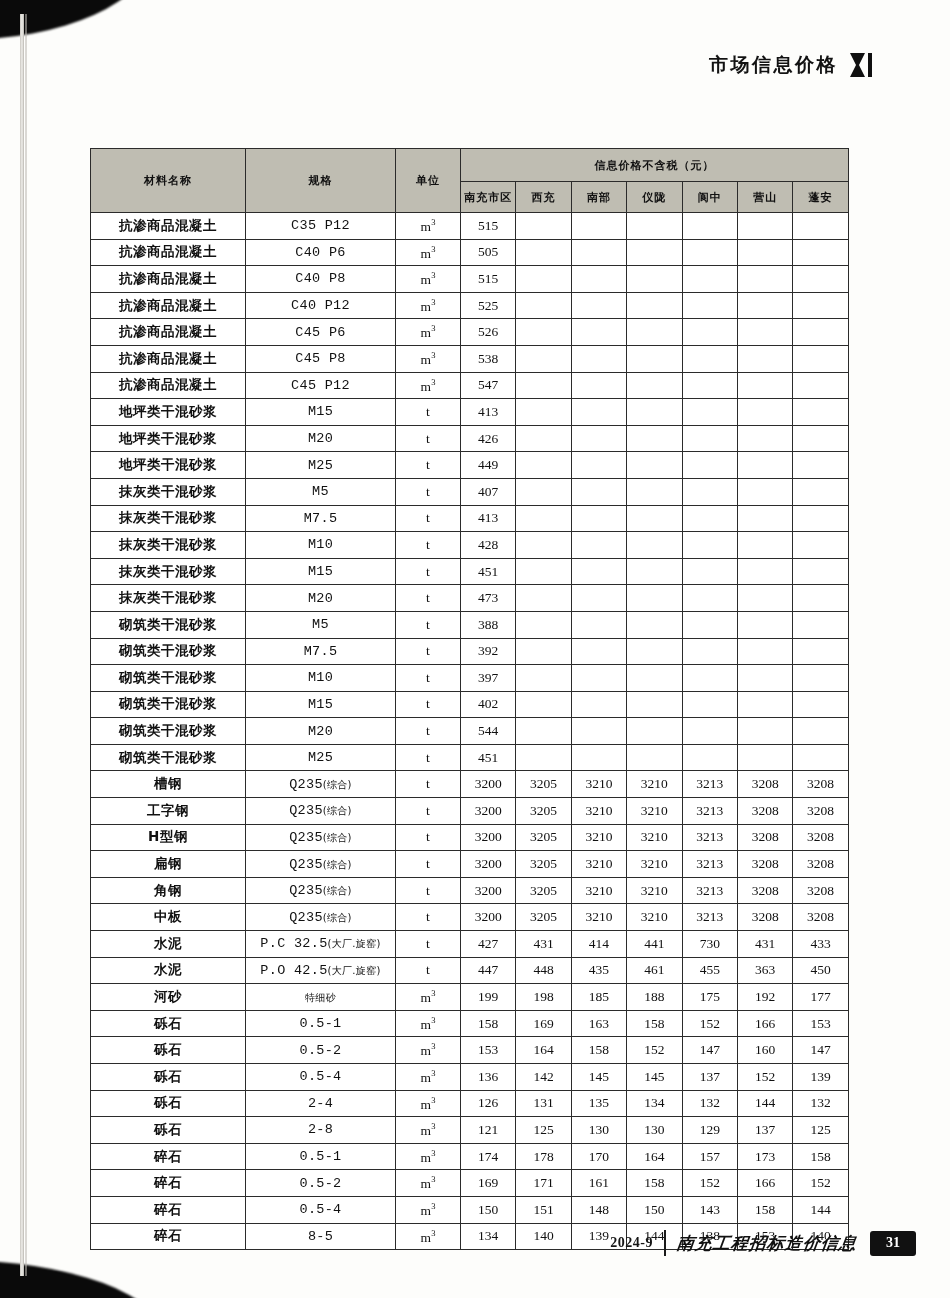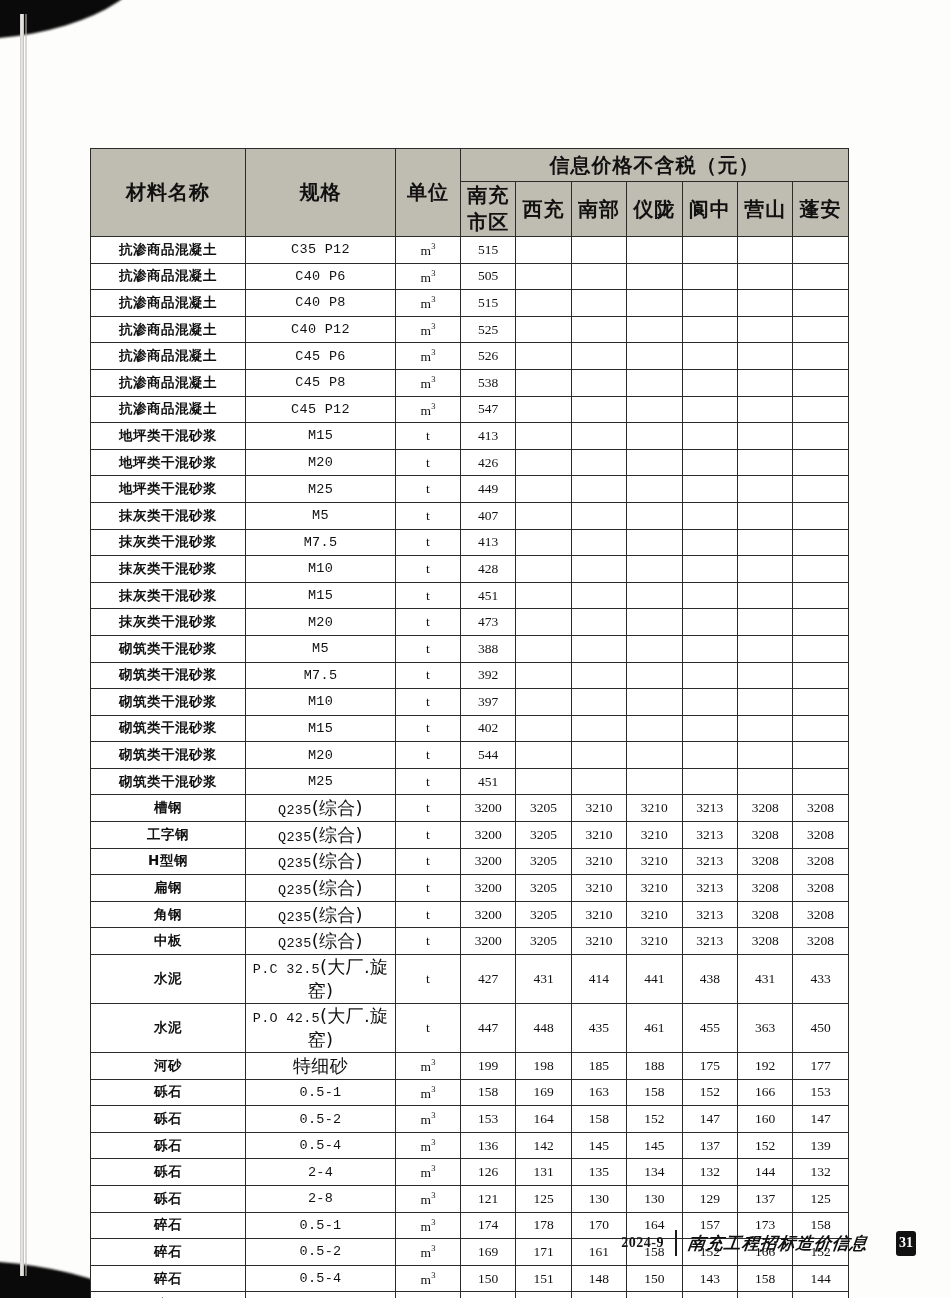--- a/index.html
+++ b/index.html
@@ -71,21 +71,21 @@
   table.price th,table.price td{
     border:1px solid #2b2b2b;
     text-align:center;vertical-align:middle;
     color:#111;
     padding:0;
   }
   table.price thead th{
     background:#bfbdb2;
     font-family:"DejaVu Sans","Liberation Sans",sans-serif;
     font-weight:bold;
-    font-size:20px;
+    font-size:11px;
     letter-spacing:1px;
   }
   th.h-name{height:62px;font-size:16px;}
   th.h-spec{height:62px;font-size:16px;margin-top:16px;}
   th.h-unit{height:62px;font-size:16px;}
   th.h-group{height:32px;font-size:17px;letter-spacing:1.5px;}
   th.h-region{height:30px;font-size:14px;letter-spacing:0px;}
 
   table.price tbody td{
     background:#ffffff;
@@ -94,21 +94,21 @@
   }
   td.c-name{
     font-family:"DejaVu Sans","Liberation Sans",sans-serif;
     font-size:14px;font-weight:600;letter-spacing:.5px;color:#141414;
   }
   td.c-spec{
     font-family:"Liberation Mono","DejaVu Sans Mono",monospace;
     font-size:13px;letter-spacing:.3px;
   }
   td.c-spec .cjk{
-    font-family:"DejaVu Sans","Liberation Sans",sans-serif;font-size:18px;
+    font-family:"DejaVu Sans","Liberation Sans",sans-serif;font-size:10px;
   }
   td.c-unit{
     font-family:"Liberation Serif","DejaVu Serif",serif;font-size:13px;
   }
   td.c-val{
     font-family:"Liberation Serif","DejaVu Serif",serif;
     font-size:14px;
   }
   sup{font-size:8.5px;vertical-align:super;}
 
@@ -132,38 +132,45 @@
   .ft-divider{
     width:2px;height:26px;background:#1a1a1a;margin-right:11px;
   }
   .ft-brand{
     font-family:"DejaVu Sans","Liberation Sans",sans-serif;
     font-size:17px;font-weight:bold;color:#111;
     font-style:italic;letter-spacing:1px;
     transform:skewX(-7deg);
   }
   .ft-page{
-    margin-left:28px;
-    width:20px;height:25px;background:#111;color:#fff;
+    margin-left:13px;
+    width:46px;height:25px;background:#111;color:#fff;
     display:flex;align-items:center;justify-content:center;
     font-family:"Liberation Serif","DejaVu Serif",serif;
     font-size:14px;font-weight:bold;
     border-radius:3px 3px 3px 3px;
   }
 </style>
 </head>
 <body>
 
 <div id="page">
 
   <div class="scan-corner-tl"></div>
   <div class="scan-corner-bl"></div>
   <div class="scan-spine"></div>
   <div class="scan-spine2"></div>
 
+  <div class="page-header">
+    <span class="hdr-title">市场信息价格</span>
+    <span class="hdr-mark">
+      <span class="wedge"></span>
+        <span class="bar"></span>
+    </span>
+  </div>
 
   <div class="tbl-wrap">
     <table class="price">
       <colgroup>
         <col class="w-name">
           <col class="w-spec">
           <col class="w-unit">
         <col class="w-reg">
           <col class="w-reg">
           <col class="w-reg">
@@ -515,21 +522,21 @@
             <td class="c-val">3208</td>
           </tr>
           <tr>
             <td class="c-name">水泥</td>
             <td class="c-spec">P.C 32.5<span class="cjk">(大厂.旋窑)</span></td>
             <td class="c-unit">t</td>
             <td class="c-val">427</td>
             <td class="c-val">431</td>
             <td class="c-val">414</td>
             <td class="c-val">441</td>
-            <td class="c-val">438</td>
+            <td class="c-val">730</td>
             <td class="c-val">431</td>
             <td class="c-val">433</td>
           </tr>
           <tr>
             <td class="c-name">水泥</td>
             <td class="c-spec">P.O 42.5<span class="cjk">(大厂.旋窑)</span></td>
             <td class="c-unit">t</td>
             <td class="c-val">447</td>
             <td class="c-val">448</td>
             <td class="c-val">435</td>

